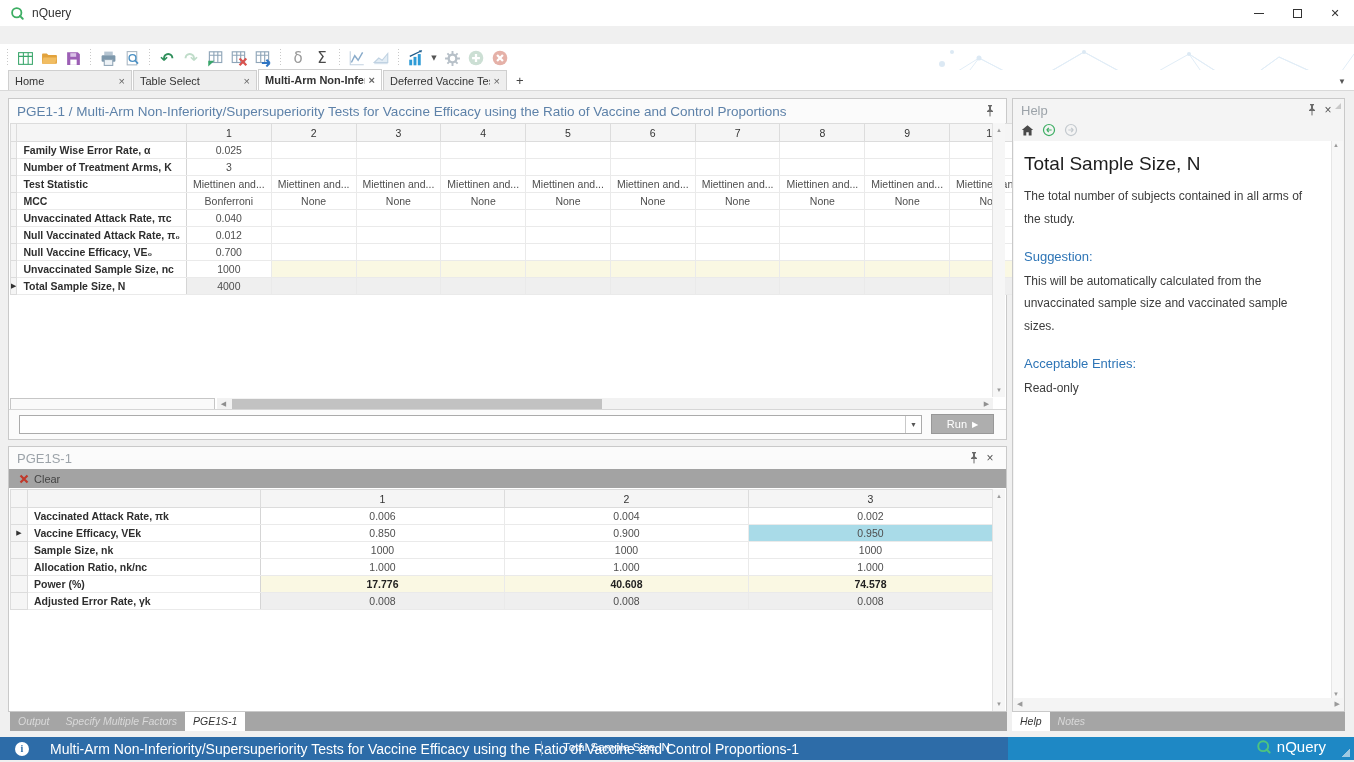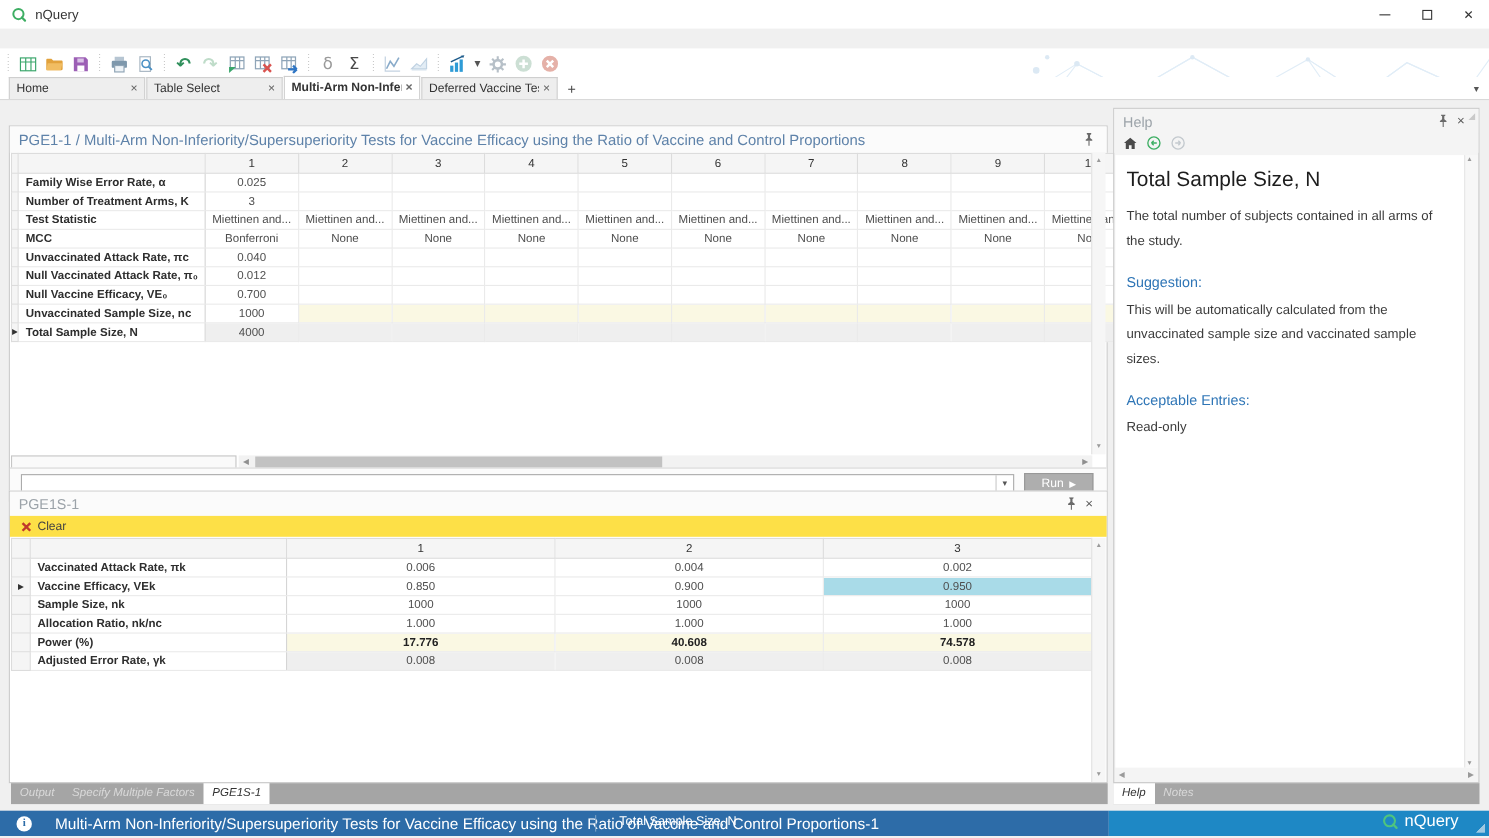--- a/index.html
+++ b/index.html
@@ -42,21 +42,21 @@
   .tab.active { background:#ffffff; font-weight:bold; height:21px; }
   .tablabel { flex:1; white-space:nowrap; overflow:hidden; }
   .tabclose { color:#666; font-size:11px; padding-left:4px; cursor:default; }
   .newtab { font-size:13px; color:#444; padding:0 8px 2px 8px; cursor:default; }
   .tabbar-overflow { position:absolute; right:8px; bottom:4px; font-size:8px; color:#555; cursor:default; }
 
   
   .workspace { position:absolute; left:0; top:91px; width:1354px; height:646px; background:#f0f0f0; }
 
   .panel { position:absolute; background:#ffffff; border:1px solid #c9c9c9; }
-  .main-panel   { left:8px;   top:23px;   width:999px; height:342px; }
+  .main-panel   { left:8px;   top:7px;   width:999px; height:342px; }
   .output-panel { left:8px;   top:355px; width:999px; height:266px; }
   .help-panel   { left:1012px;top:7px;   width:333px; height:614px; background:#f4f4f4; }
 
   .panel-title { height:24px; display:flex; align-items:center; padding:0 8px; background:#fbfbfb; }
   .ptitle-text { font-size:13.5px; color:#5e82a9; white-space:nowrap; overflow:hidden; flex:1; }
   .gray-title  { font-size:13px; color:#9ca3a9; flex:1; }
   .pin-icon, .panel-x { width:16px; display:flex; justify-content:center; color:#555; cursor:default; }
   .panel-x { font-size:12px; }
 
   
@@ -96,21 +96,21 @@
   .combo-val { flex:1; font-size:11px; padding:2px 4px; color:#333; }
   .combo-btn { width:16px; border-left:1px solid #c9c9c9; display:flex; align-items:center;
     justify-content:center; font-size:7px; color:#555; cursor:default; }
   .run-btn { position:absolute; right:12px; top:4px; width:63px; height:20px; background:#aeaeae;
     border:1px solid #989898; color:#ffffff; font-size:11px; display:flex; align-items:center;
     justify-content:center; gap:5px; cursor:default; }
   .run-btn .play { font-size:8px; }
 
   
   .clear-row { height:19px; display:flex; align-items:center; padding-left:10px; gap:5px;
-    background:#fde047; cursor:default; }
+    background:#a3a3a3; cursor:default; }
   .clear-label { font-size:11px; color:#444; }
 
   
   .tabstrip { position:absolute; top:621px; height:19px; background:#a5a5a5; display:flex;
     align-items:stretch; }
   .strip-main { left:10px; width:997px; }
   .strip-help { left:1012px; width:333px; }
   .stab { font-size:10.5px; color:#d9d9d9; padding:3px 8px 0 8px; cursor:default; white-space:nowrap;font-style:italic; }
   .stab.active { background:#ffffff; color:#333; }
 

